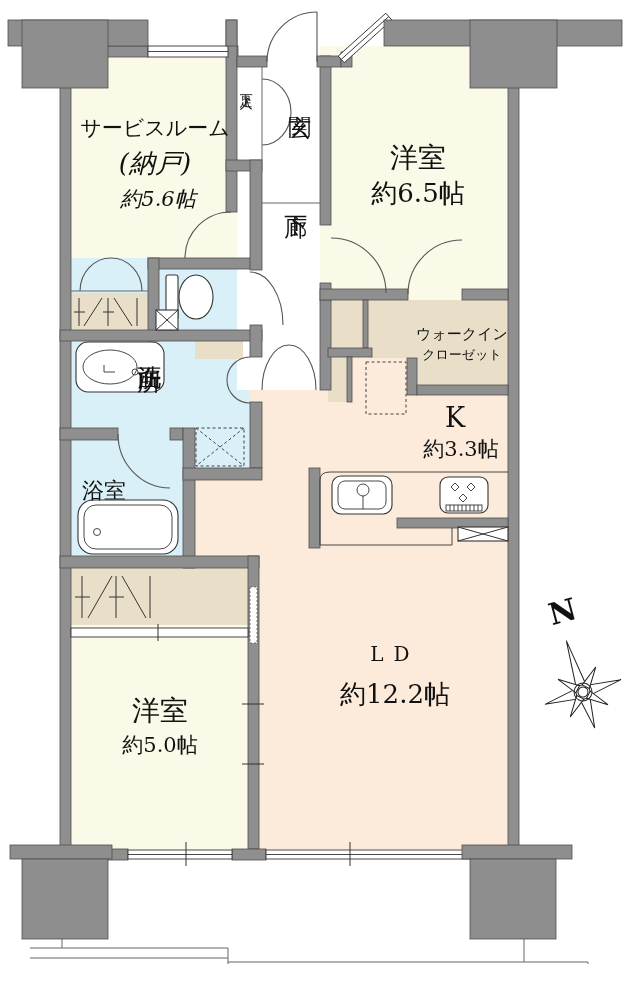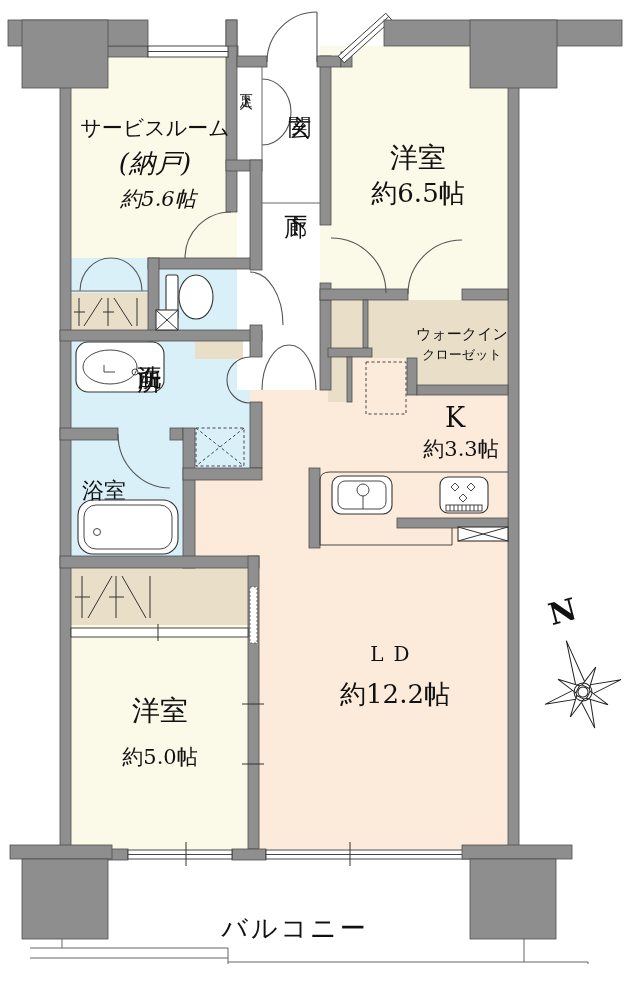--- a/index.html
+++ b/index.html
@@ -256,21 +256,20 @@
   <div class="lbl ctr" style="left:462px;top:327px;font-size:15px;">ウォークイン</div>
   <div class="lbl ctr" style="left:462px;top:348px;font-size:13px;">クローゼット</div>
 
   <div class="lbl ctr" style="left:455px;top:404px;font-size:27px;">K</div>
   <div class="lbl ctr" style="left:455px;top:438px;font-size:21px;margin-left:6px;">約3.3帖</div>
 
   <div class="lbl vert" style="left:136px;top:346px;font-size:24px;">洗面所</div>
   <div class="lbl" style="left:82px;top:468px;font-size:22px;margin-top:11px;">浴室</div>
 
   <div class="lbl ctr" style="left:160px;top:696px;font-size:28px;">洋室</div>
-  <div class="lbl ctr" style="left:160px;top:734px;font-size:21px;margin-top:12px;">約5.0帖</div>
+  <div class="lbl ctr" style="left:160px;top:734px;font-size:21px;">約5.0帖</div>
 
   <div class="lbl ctr" style="left:395px;top:644px;font-size:20px;letter-spacing:10px;">LD</div>
   <div class="lbl ctr" style="left:395px;top:681px;font-size:26px;">約12.2帖</div>
 
-  <div class="lbl ctr" style="left:295px;top:915px;font-size:26px;letter-spacing:3px;">バルコニー</div>
 
   <div class="lbl n-letter" style="left:549px;top:596px;">N</div>
 </div>
 
 </body></html>

